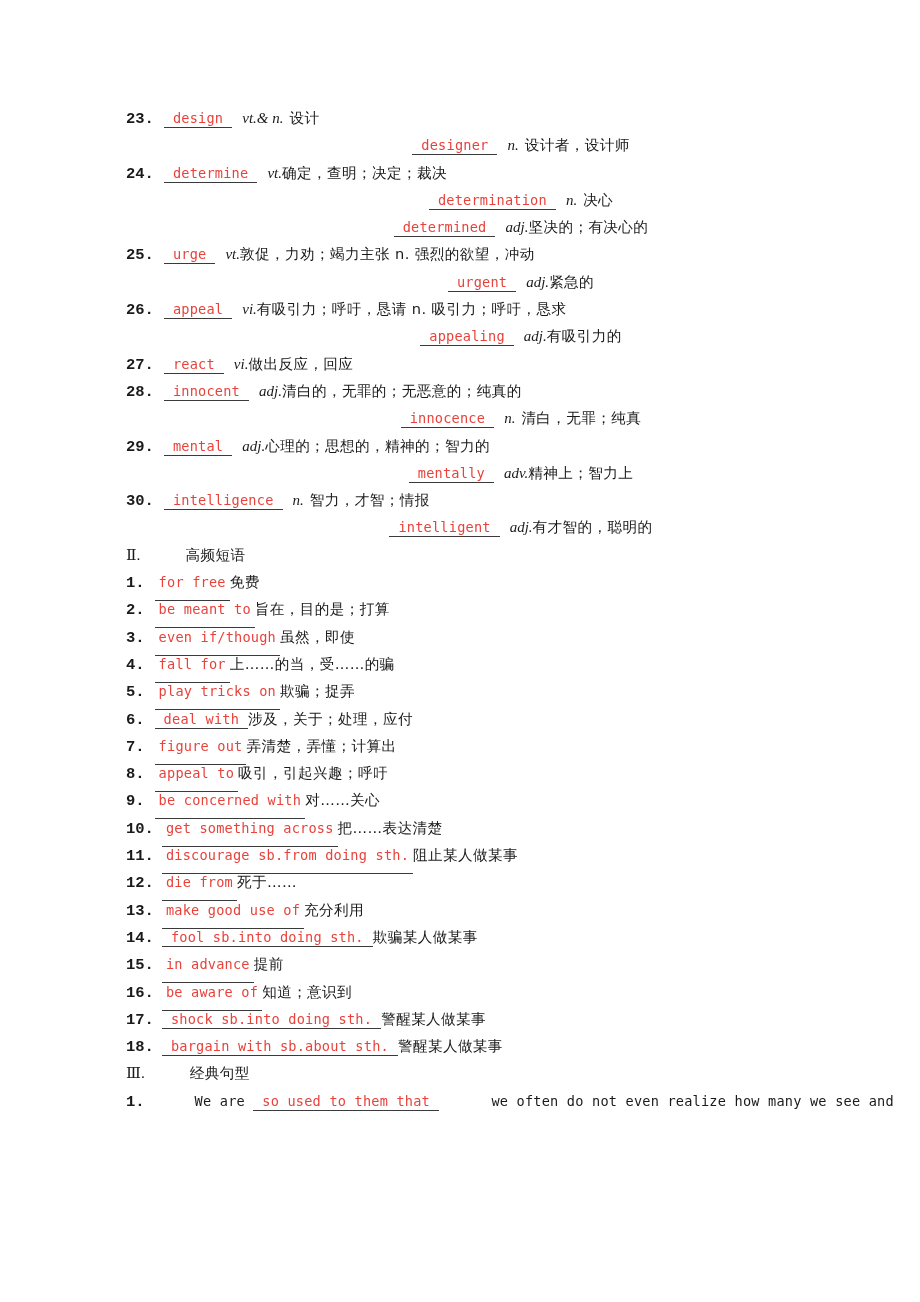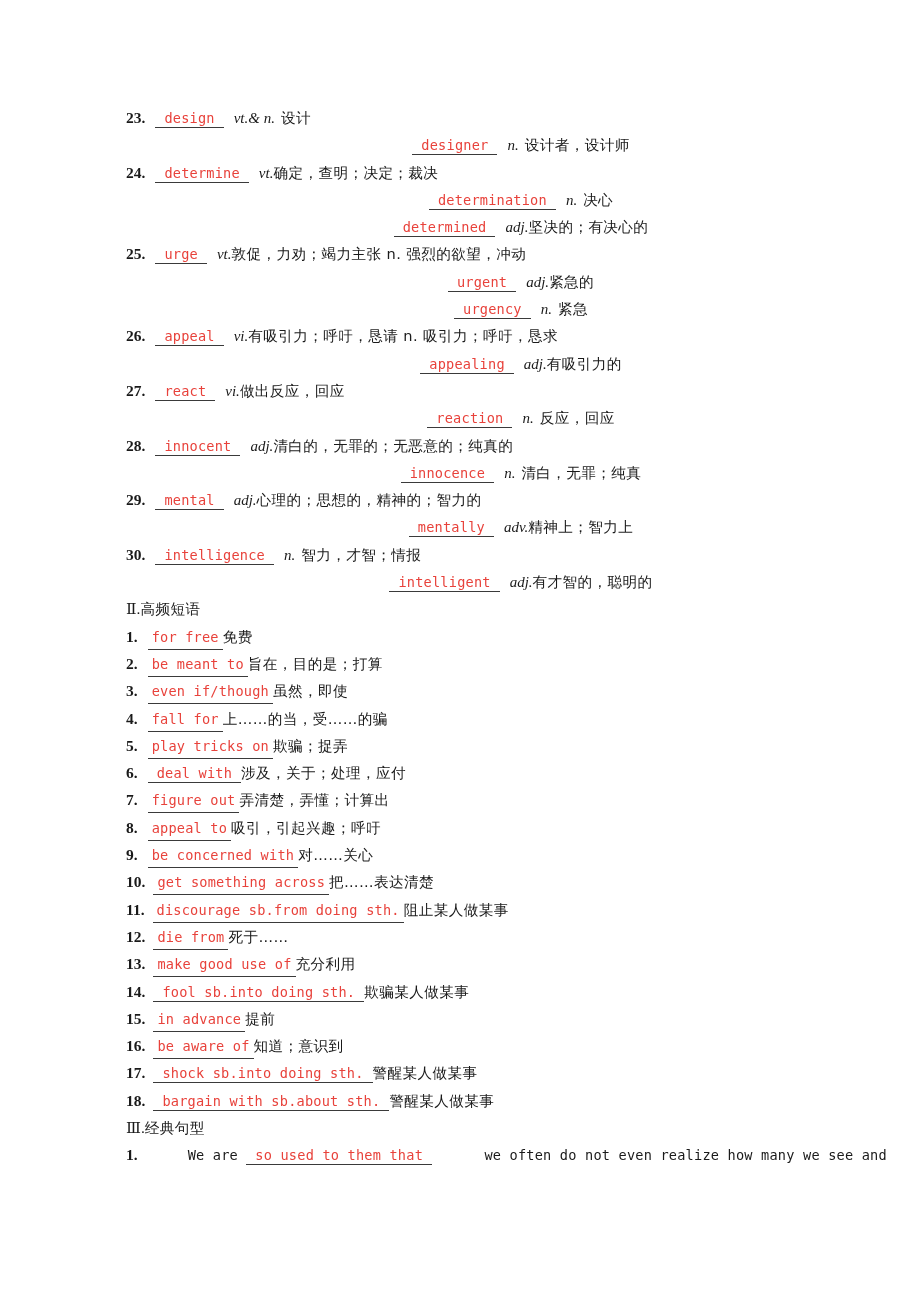--- a/index.html
+++ b/index.html
@@ -33,35 +33,35 @@
   
   .line {
     height: 27.3px;
     line-height: 27.3px;
     white-space: nowrap;
     font-size: 15.5px;
     display: block;
   }
 
   .num {
-    font-family: Liberation Serif, serif;
+    font-family: Liberation Mono, monospace;
     font-weight: bold;
     font-size: 15.5px;
     letter-spacing: 0px;
     text-align: right;
   }
 
   
   .blank {
     color: #e8423b;
     border-bottom: 1.1px solid #3a3a3a;
     font-family: "DejaVu Sans Mono", "Liberation Mono", monospace;
     font-size: 13.6px;
     letter-spacing: 0.2px;
-    padding: 0 4px 4px 4px;
+    padding: 0 4px 10px 4px;
     white-space: pre;
   }
   .blank.wide { padding: 0 9px 1px 9px; }
 
   
   .pos {
     font-style: italic;
     font-family: "Liberation Serif", "DejaVu Serif", serif;
     font-size: 15px;
   }
@@ -88,20 +88,21 @@
     white-space: nowrap;
   }
   .section-head .rn {
     font-family: "Liberation Serif", "DejaVu Serif", serif;
     font-size: 15.5px;
   }
   .section-head .sh-label {
     font-family: "DejaVu Sans", "Liberation Sans", sans-serif;
     font-size: 14.6px;
     letter-spacing: 0.4px;
+    margin-left: 45px;
   }
 
   
   .sub { padding-left: 0px; text-align: center; }
   .sp { display: inline-block; }
   .sp6  { width: 6px; }
   .sp8  { width: 8px; }
   .sp10 { width: 10px; }
 </style>
 </head>
@@ -133,39 +134,33 @@
       </div>
 
       <div class="line">
         <span class="num">25.</span><span class="sp sp10"></span><span class="blank wide">urge</span><span class="sp sp10"></span><span class="pos">vt.</span><span class="cn">敦促，力劝；竭力主张 n. 强烈的欲望，冲动</span>
       </div>
 
       <div class="line sub">
         <span class="blank wide">urgent</span><span class="sp sp10"></span><span class="pos">adj.</span><span class="cn">紧急的</span>
       </div>
 
-      <div class="line sub">
-        <span class="blank wide">urgency</span><span class="sp sp10"></span><span class="pos">n.</span><span class="sp sp6"></span><span class="cn">紧急</span>
-      </div>
 
       <div class="line">
         <span class="num">26.</span><span class="sp sp10"></span><span class="blank wide">appeal</span><span class="sp sp10"></span><span class="pos">vi.</span><span class="cn">有吸引力；呼吁，恳请 n. 吸引力；呼吁，恳求</span>
       </div>
 
       <div class="line sub">
         <span class="blank wide">appealing</span><span class="sp sp10"></span><span class="pos">adj.</span><span class="cn">有吸引力的</span>
       </div>
 
       <div class="line">
         <span class="num">27.</span><span class="sp sp10"></span><span class="blank wide">react</span><span class="sp sp10"></span><span class="pos">vi.</span><span class="cn">做出反应，回应</span>
       </div>
 
-      <div class="line sub">
-        <span class="blank wide">reaction</span><span class="sp sp10"></span><span class="pos">n.</span><span class="sp sp6"></span><span class="cn">反应，回应</span>
-      </div>
 
       <div class="line">
         <span class="num">28.</span><span class="sp sp10"></span><span class="blank wide">innocent</span><span class="sp sp10"></span><span class="pos">adj.</span><span class="cn">清白的，无罪的；无恶意的；纯真的</span>
       </div>
 
       <div class="line sub">
         <span class="blank wide">innocence</span><span class="sp sp10"></span><span class="pos">n.</span><span class="sp sp6"></span><span class="cn">清白，无罪；纯真</span>
       </div>
 
       <div class="line">

